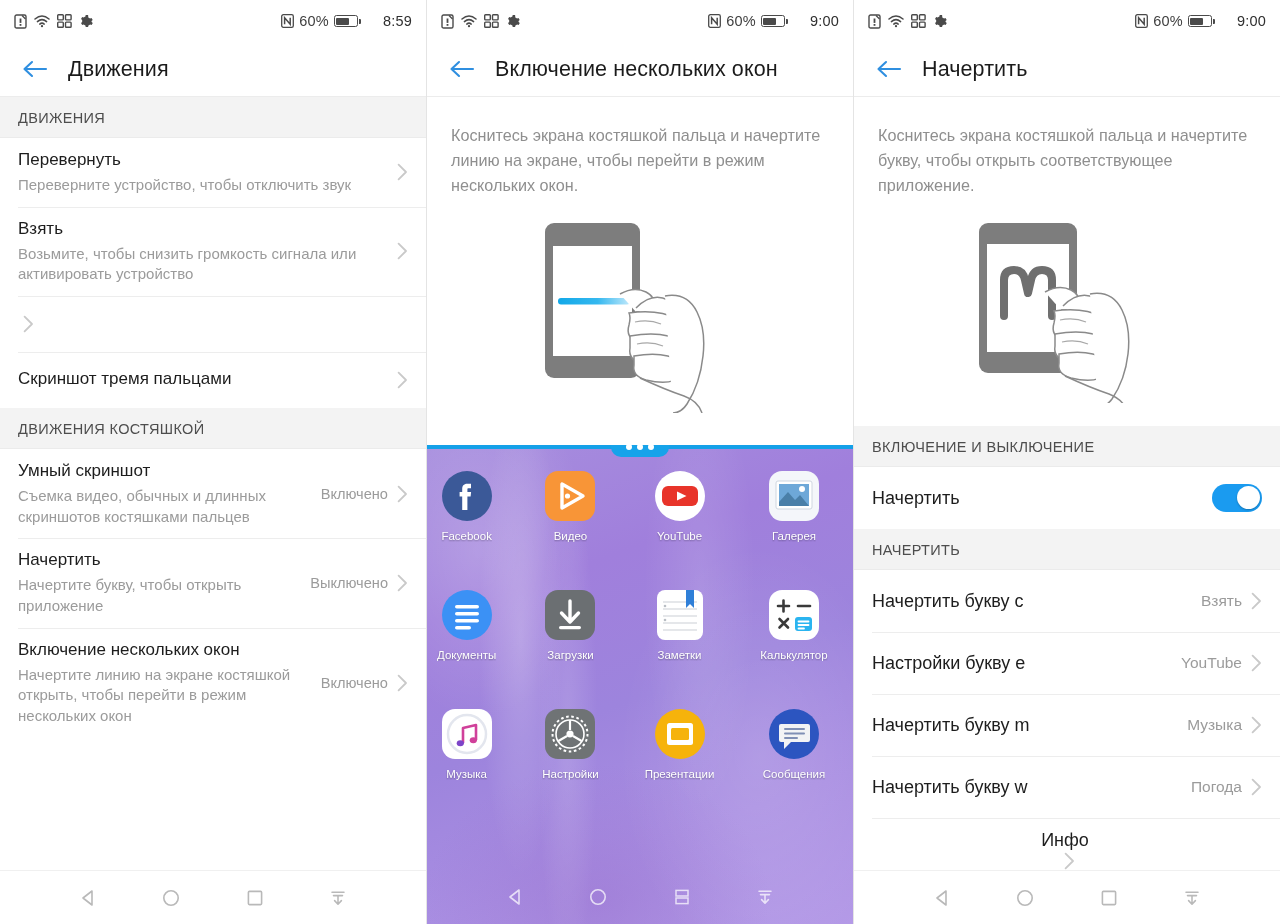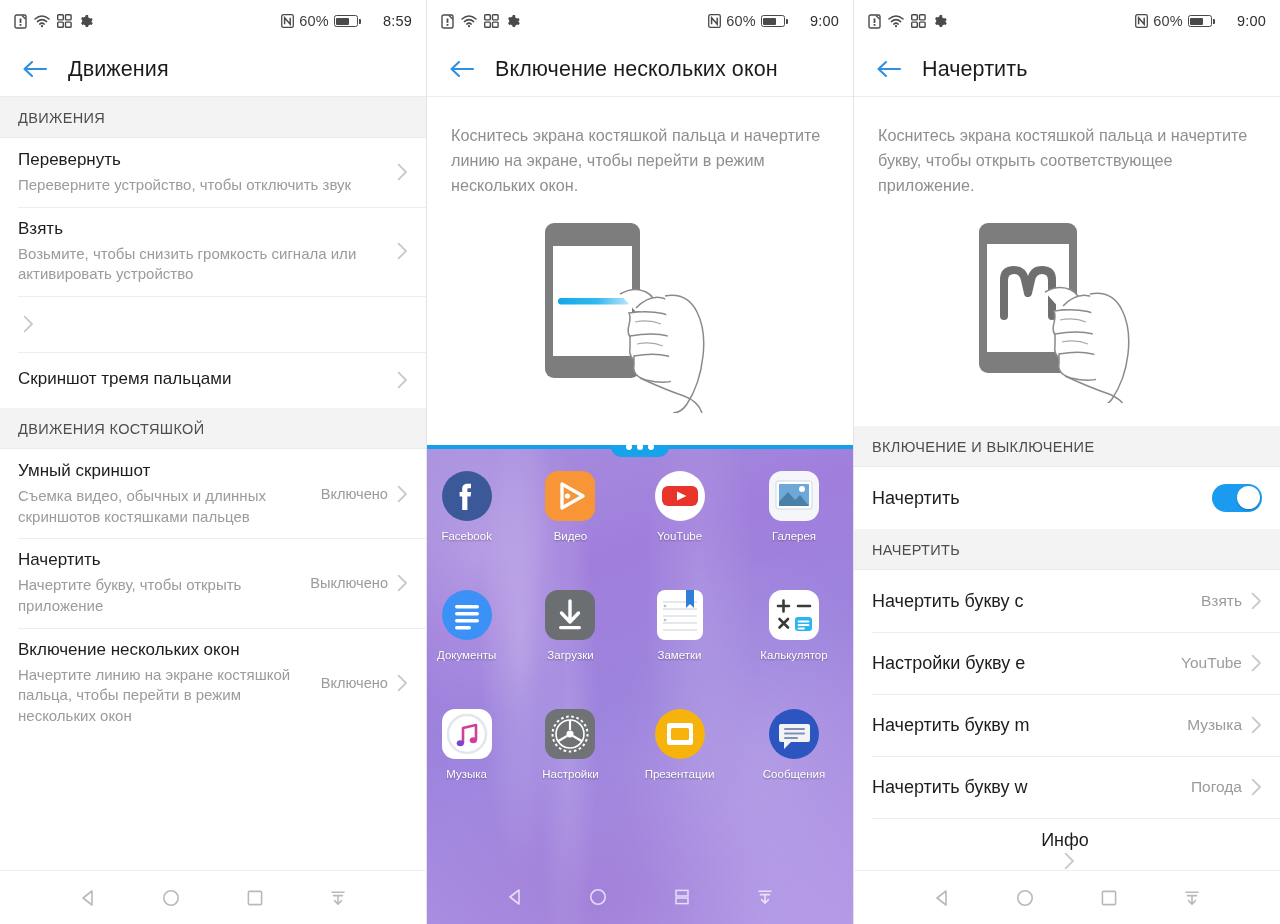--- a/index.html
+++ b/index.html
@@ -297,21 +297,21 @@
         <span class="row-value">Выключено</span>
         <span class="chev">
             <svg width="11" height="18" viewBox="0 0 11 18">
               <path d="M1.6 1.6 L9 9 L1.6 16.4" stroke="#c9c9c9" stroke-width="1.8" fill="none" stroke-linecap="round" stroke-linejoin="round"></path>
             </svg>
           </span>
       </div>
       <div class="row">
         <div class="row-main">
           <div class="row-title">Включение нескольких окон</div>
-          <div class="row-sub">Начертите линию на экране костяшкой пальца, чтобы перейти в режим нескольких окон</div>
+          <div class="row-sub">Начертите линию на экране костяшкой открыть, чтобы перейти в режим нескольких окон</div>
         </div>
         <span class="row-value">Включено</span>
         <span class="chev">
             <svg width="11" height="18" viewBox="0 0 11 18">
               <path d="M1.6 1.6 L9 9 L1.6 16.4" stroke="#c9c9c9" stroke-width="1.8" fill="none" stroke-linecap="round" stroke-linejoin="round"></path>
             </svg>
           </span>
       </div>
     </div>
 

